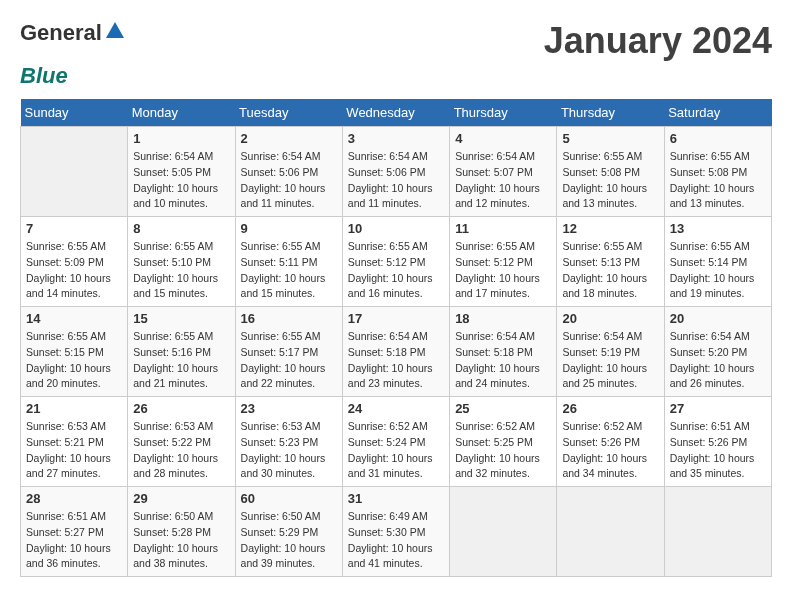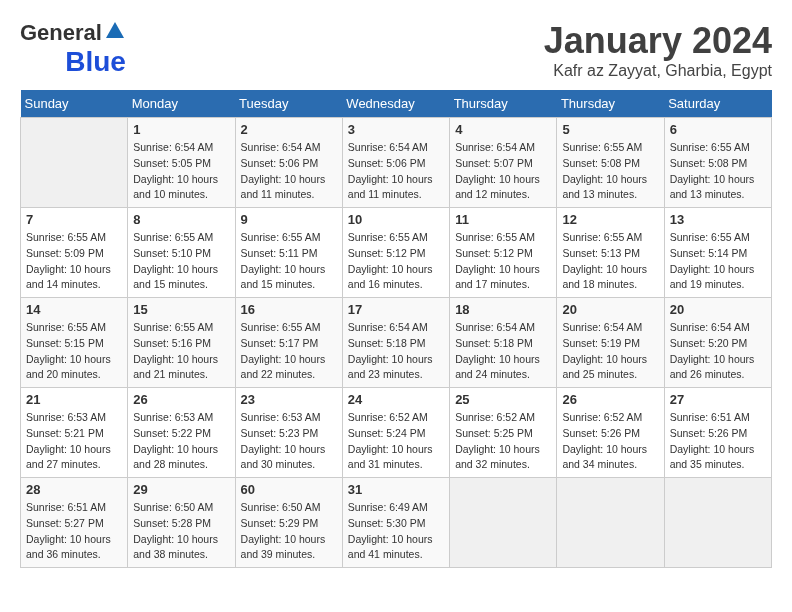--- a/index.html
+++ b/index.html
@@ -12,21 +12,22 @@
     }
     .header {
       display: flex;
       justify-content: space-between;
       align-items: flex-start;
       margin-bottom: 10px;
     }
     .logo {
       display: flex;
       flex-direction: column;
-      align-items: flex-end;
+      align-items: flex-start;
+      gap: 17px;
     }
     .logo-line {
       display: flex;
       align-items: center;
     }
     .title-section {
       text-align: right;
     }
     .month-title {
       font-size: 36px;
@@ -85,26 +86,25 @@
 
 <div class="header">
   <div class="logo">
     <div class="logo-line">
       <span style="font-size:22px;font-weight:bold;color:#333;">General</span>
       <svg width="22" height="22" viewBox="0 0 22 22" style="margin-left:2px;margin-top:-4px;">
         <polygon points="11,2 20,18 2,18" fill="#1a6bb5"></polygon>
       </svg>
     </div>
     <div>
-      <span style="font-size:28px;font-weight:bold;color:#1d4ed8;">Blue</span>
+      <span style="font-size:22px;font-weight:bold;color:#0f766e;font-style:italic;">Blue</span>
     </div>
   </div>
   <div class="title-section">
     <div class="month-title">January 2024</div>
-    <div class="location">Kafr az Zayyat, Gharbia, Egypt</div>
   </div>
 </div>
 
 <table>
   <thead>
     <tr>
     <th>Sunday</th>
         <th>Monday</th>
         <th>Tuesday</th>
         <th>Wednesday</th>

